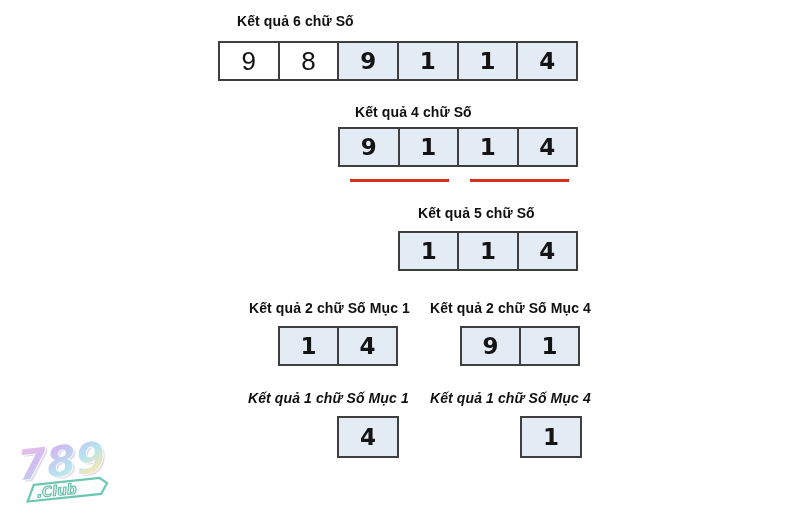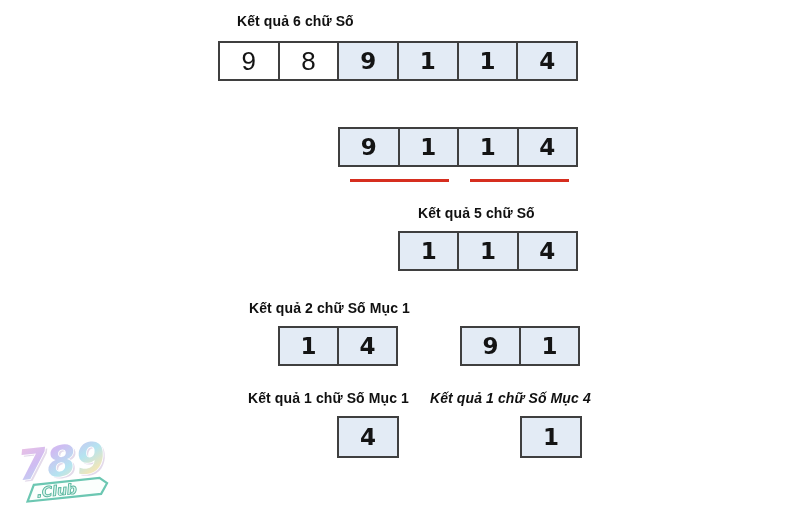--- a/index.html
+++ b/index.html
@@ -30,21 +30,21 @@
   .label-six   {left:237px;top:13px;}
   .strip-six   {left:218px;top:41px;width:360px;}
   .label-four  {left:355px;top:104px;}
   .strip-four  {left:338px;top:127px;width:240px;}
   .label-three {left:418px;top:205px;}
   .strip-three {left:398px;top:231px;width:180px;}
   .label-two-m1{left:249px;top:300px;}
   .strip-two-m1{left:278px;top:326px;width:120px;}
   .label-two-m4{left:430px;top:300px;}
   .strip-two-m4{left:460px;top:326px;width:120px;}
-  .label-one-m1{left:248px;top:390px;}
+  .label-one-m1{left:248px;top:390px;font-style:italic;}
   .strip-one-m1{left:337px;top:416px;width:62px;height:42px;}
   .label-one-m4{left:430px;top:390px;font-style:italic;}
   .strip-one-m4{left:520px;top:416px;width:62px;height:42px;}
   .underline{position:absolute;height:3px;background:#d62e1f;top:179px;}
   .underline.u1{left:350px;width:99px;}
   .underline.u2{left:470px;width:99px;}
   .logo{position:absolute;left:8px;top:424px;}
 </style>
 </head>
 <body>
@@ -66,20 +66,21 @@
         <span>1</span>
       </div>
       <div class="cell hl">
         <span>1</span>
       </div>
       <div class="cell hl">
         <span>4</span>
       </div>
     </div>
 
+  <div class="sec-label label-four">Kết quả 4 chữ Số</div>
   <div class="strip strip-four">
       <div class="cell hl">
         <span>9</span>
       </div>
       <div class="cell hl">
         <span>1</span>
       </div>
       <div class="cell hl">
         <span>1</span>
       </div>
@@ -106,20 +107,21 @@
   <div class="sec-label label-two-m1">Kết quả 2 chữ Số Mục 1</div>
   <div class="strip strip-two-m1">
       <div class="cell hl">
         <span>1</span>
       </div>
       <div class="cell hl">
         <span>4</span>
       </div>
     </div>
 
+  <div class="sec-label label-two-m4">Kết quả 2 chữ Số Mục 4</div>
   <div class="strip strip-two-m4">
       <div class="cell hl">
         <span>9</span>
       </div>
       <div class="cell hl">
         <span>1</span>
       </div>
     </div>
 
   <div class="sec-label label-one-m1">Kết quả 1 chữ Số Mục 1</div>

